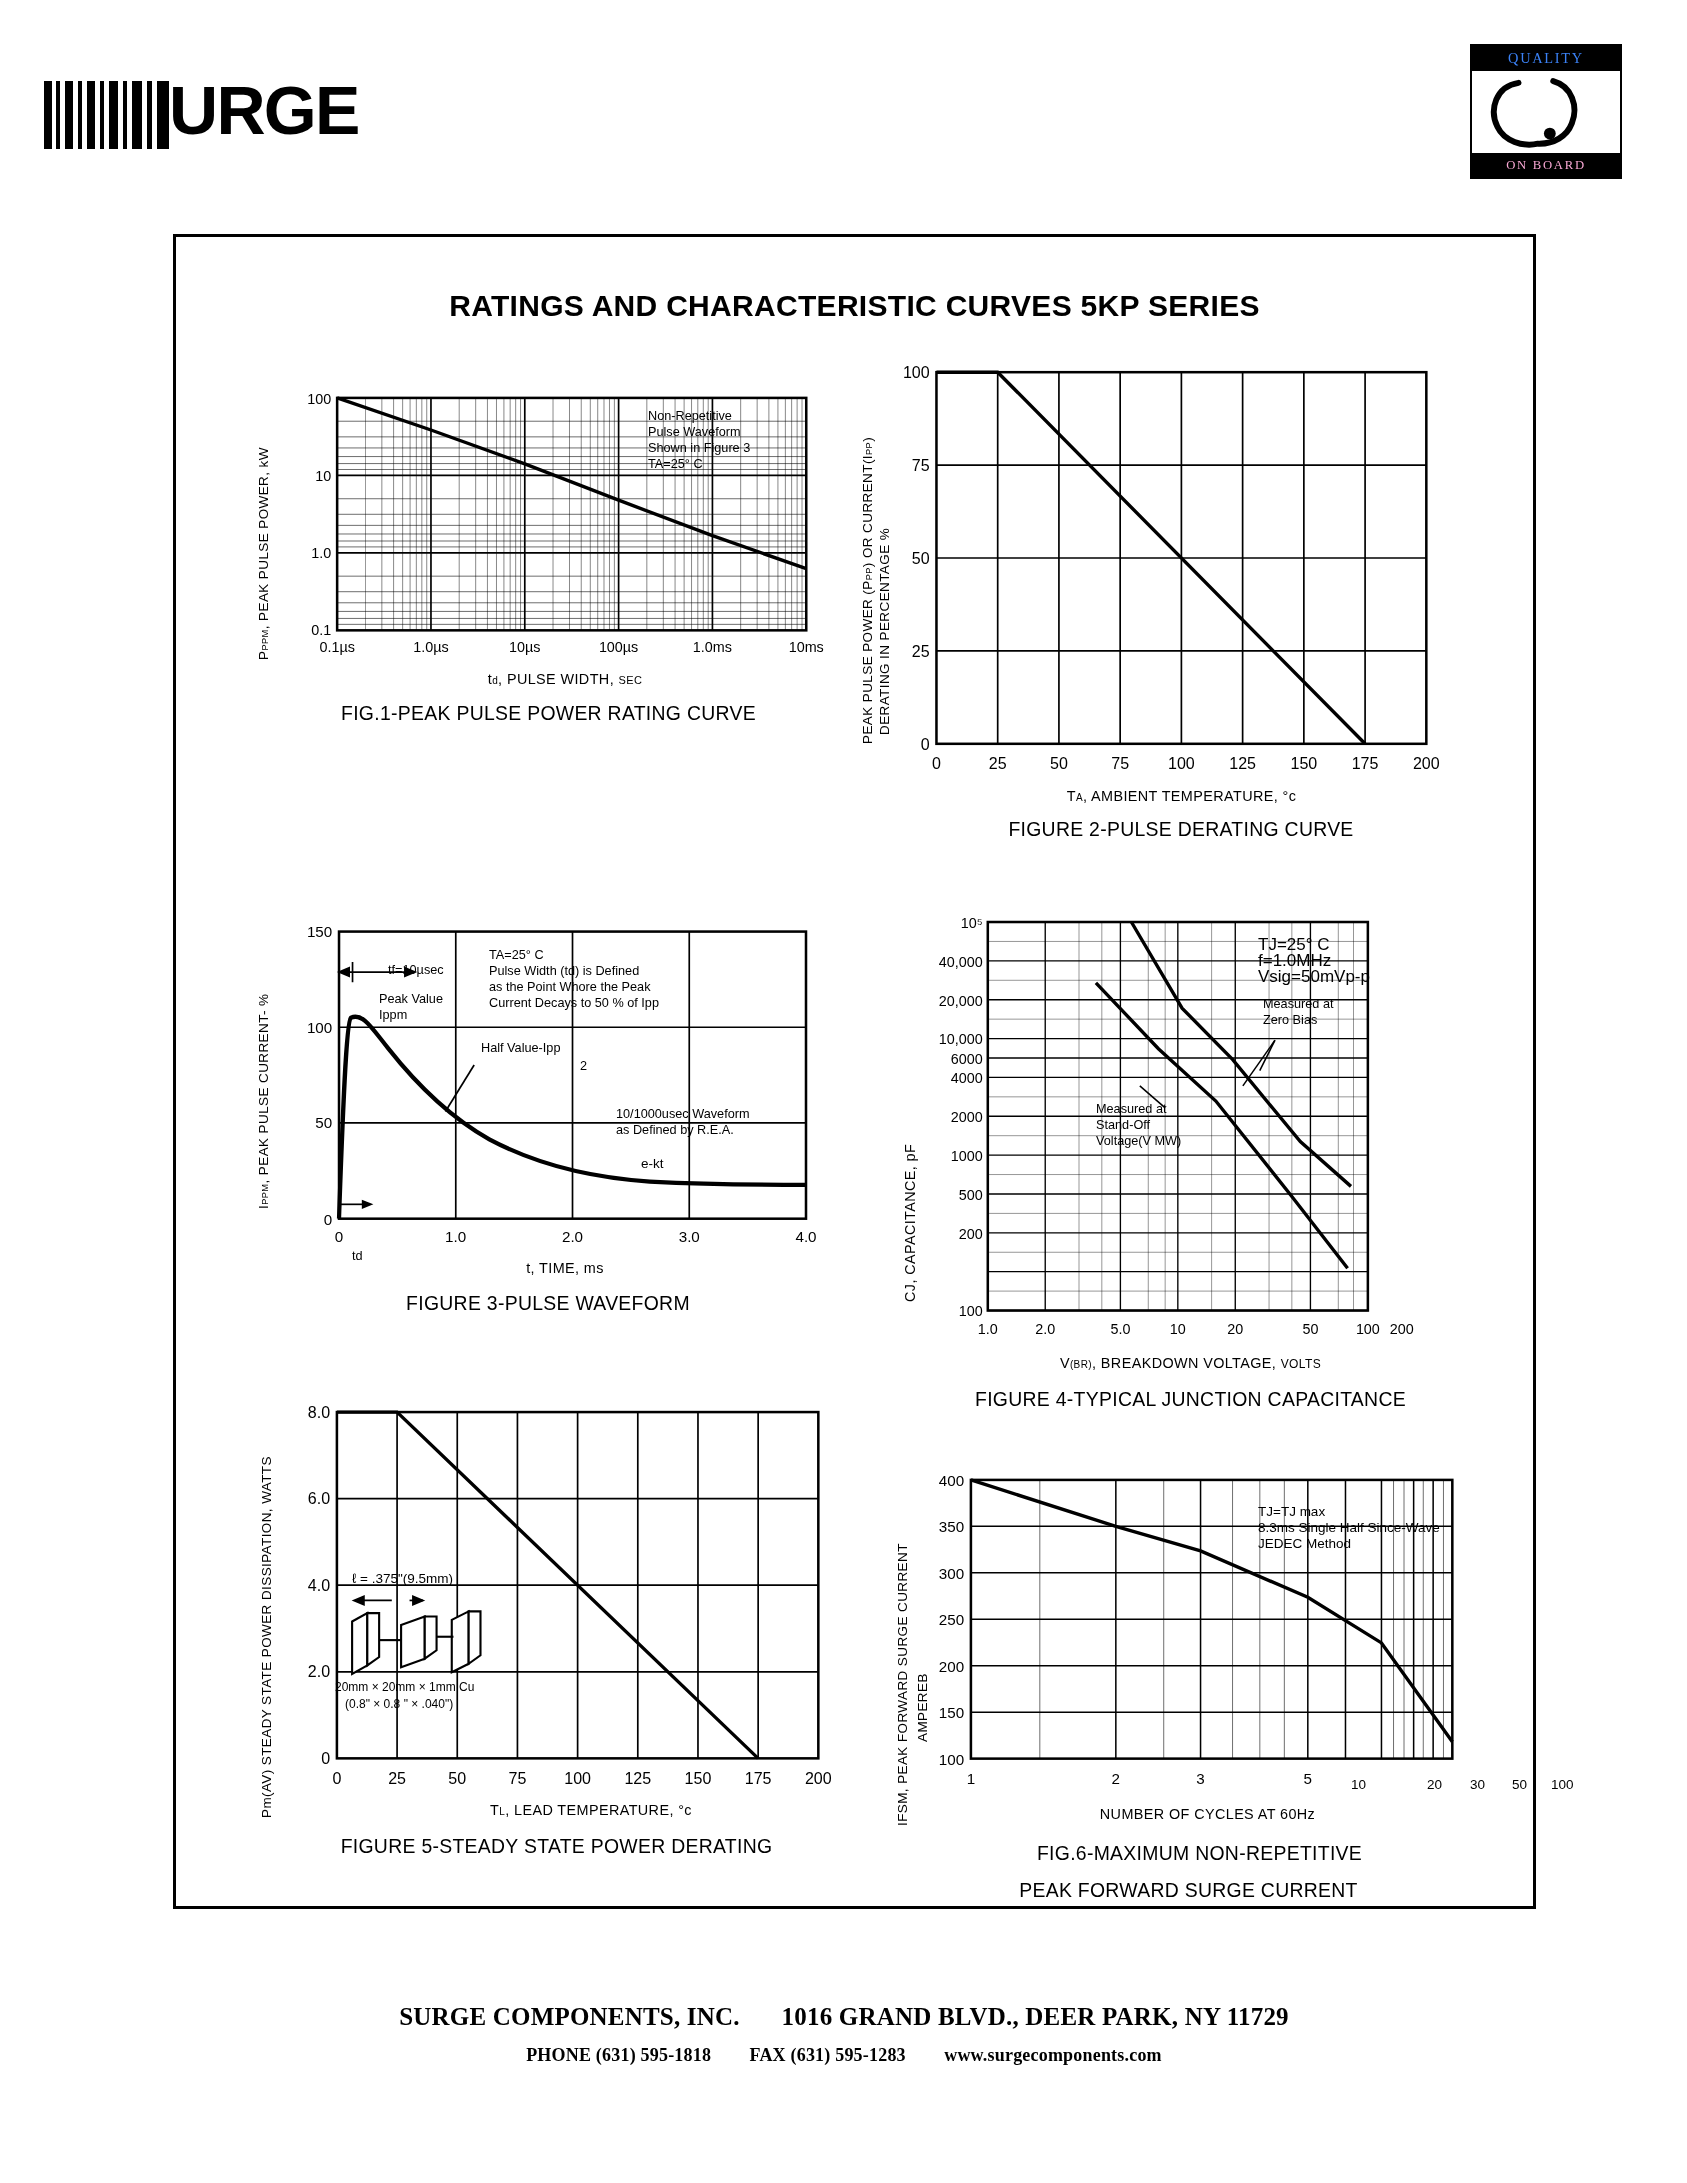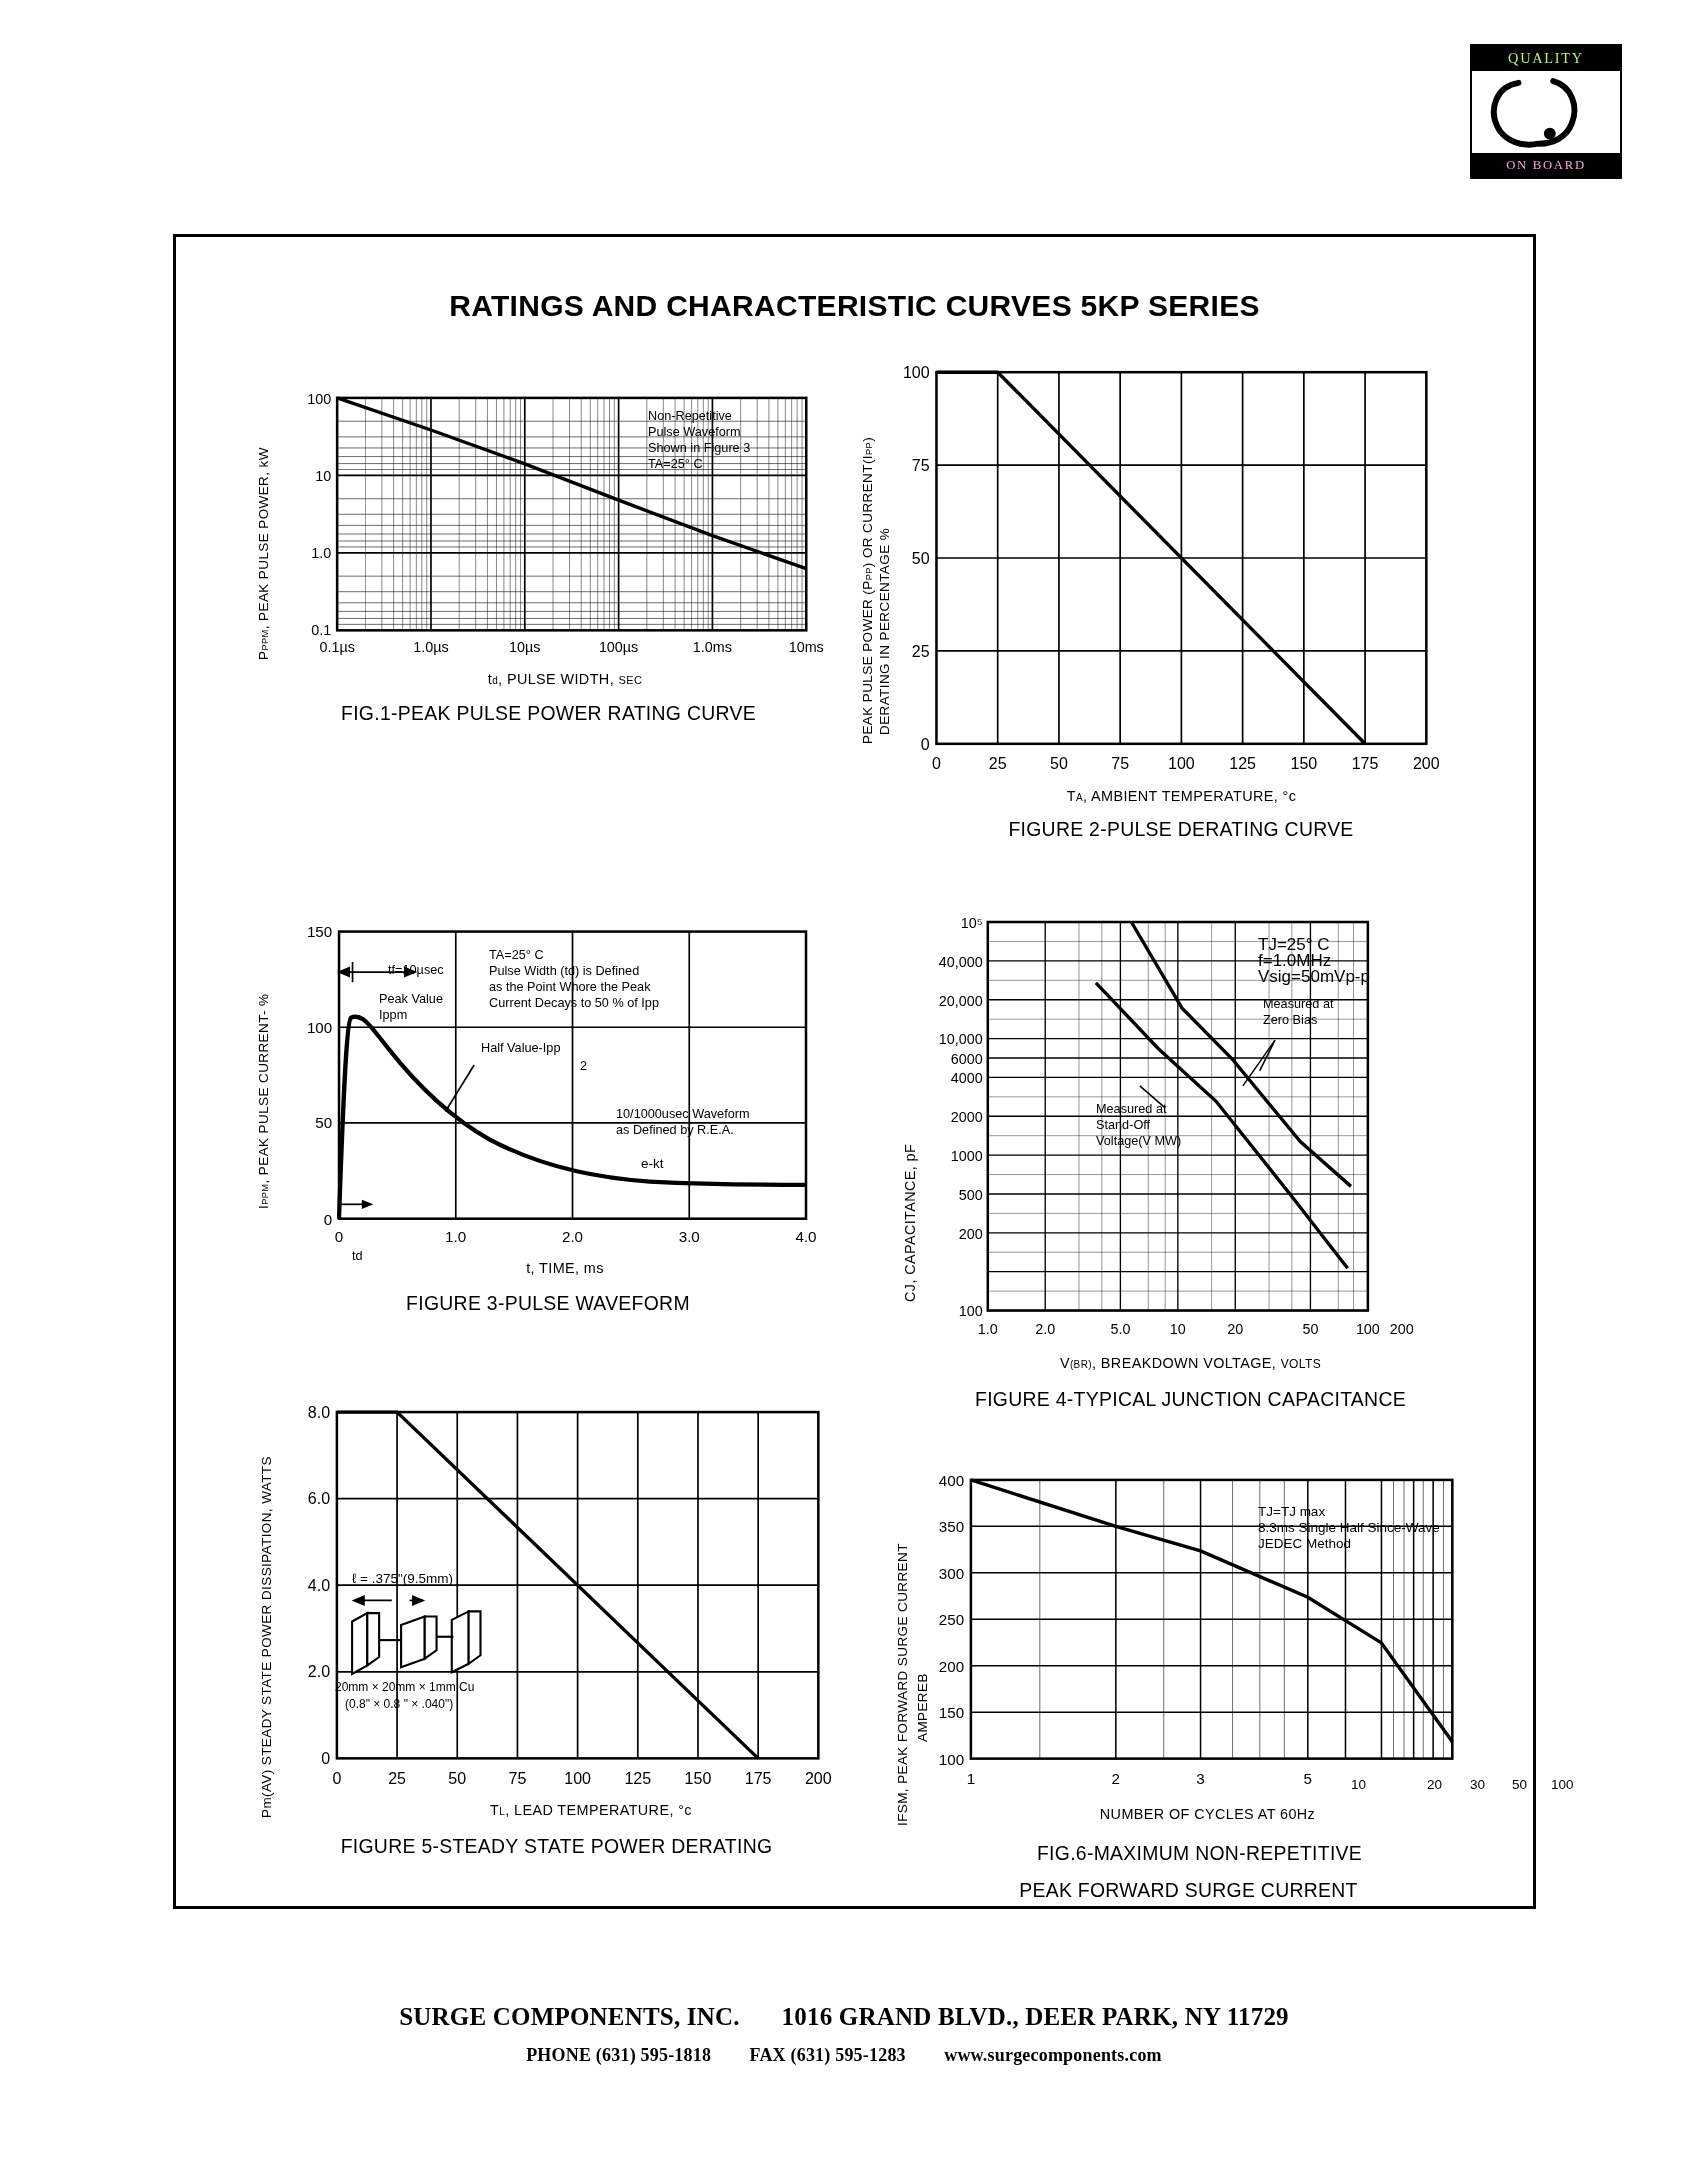--- a/index.html
+++ b/index.html
@@ -6,21 +6,21 @@
   body{width:1688px;height:2183px;position:relative;font-family:"Liberation Sans",sans-serif;color:#000;}
   .page{position:absolute;inset:0;}
 
   
   .logo{position:absolute;left:44px;top:74px;width:363px;height:80px;}
   .barcode{position:absolute;left:0;top:6.8px;width:127px;height:68px;}
   .barcode i{position:absolute;top:0;height:68px;background:#000;}
   .logo-text{position:absolute;left:125px;top:-3.4px;font-family:"Liberation Sans",sans-serif;font-weight:bold;font-size:68px;letter-spacing:-1.7px;line-height:78px;}
 
   .quality{position:absolute;right:66px;top:44px;width:148px;height:131px;border:2.5px solid #000;}
-  .q-top{position:absolute;left:0;top:0;width:100%;height:25px;background:#000;color:#bef264;font-size:14.4px;letter-spacing:1.7px;text-align:center;line-height:25px;font-family:"Liberation Serif",serif;}
+  .q-top{position:absolute;left:0;top:0;width:100%;height:25px;background:#000;color:#3b82f6;font-size:14.4px;letter-spacing:1.7px;text-align:center;line-height:25px;font-family:"Liberation Serif",serif;}
   .q-bottom{position:absolute;left:0;bottom:0;width:100%;height:24px;background:#000;color:#f9a8d4;font-size:12.7px;letter-spacing:1.7px;text-align:center;line-height:24px;font-family:"Liberation Serif",serif;}
   .q-mid{position:absolute;left:0;top:25px;right:0;bottom:24px;}
 
   
   .box{position:absolute;left:173px;top:234px;width:1357px;height:1669px;border:3.4px solid #000;}
   .title{position:absolute;left:0;right:0;top:52px;text-align:center;font-size:30px;font-weight:bold;letter-spacing:0.3px;}
 
   .fig{position:absolute;}
   .cap{position:absolute;text-align:center;font-size:19.4px;letter-spacing:0.3px;}
   svg{display:block;overflow:visible;}
@@ -34,20 +34,36 @@
   .footer{position:absolute;left:0;right:0;top:2003px;text-align:center;font-family:"Liberation Serif",serif;font-weight:bold;}
   .f1{font-size:25px;letter-spacing:0.2px;}
   .f2{font-size:18px;letter-spacing:0.2px;margin-top:14px;}
   .sp{display:inline-block;width:29px;}
 </style>
 </head>
 <body>
 
 <div class="page">
 
+  <div class="logo">
+    <div class="barcode">
+      <i style="left:0px;width:7.6px"></i>
+        <i style="left:12px;width:4.2px"></i>
+        <i style="left:21px;width:7.6px"></i>
+      <i style="left:34px;width:4.2px"></i>
+        <i style="left:43px;width:7.6px"></i>
+        <i style="left:56px;width:4.2px"></i>
+      <i style="left:65px;width:8.5px"></i>
+        <i style="left:79px;width:4.2px"></i>
+        <i style="left:88px;width:10px"></i>
+      <i style="left:103px;width:5px"></i>
+        <i style="left:113px;width:12px"></i>
+    </div>
+    <div class="logo-text">URGE</div>
+  </div>
 
   <div class="quality">
     <div class="q-top">QUALITY</div>
     <div class="q-mid">
       <svg width="143" height="82" viewBox="0 0 169 97">
         <path d="M55 14 C28 18 20 46 30 66 C38 83 60 90 78 86" stroke="#000" stroke-width="7" fill="none" stroke-linecap="round"></path>
         <path d="M96 12 C118 18 126 42 118 62 C112 78 96 86 80 86" stroke="#000" stroke-width="7" fill="none" stroke-linecap="round"></path>
         <circle cx="92" cy="74" r="7" fill="#000"></circle>
       </svg>
     </div>

